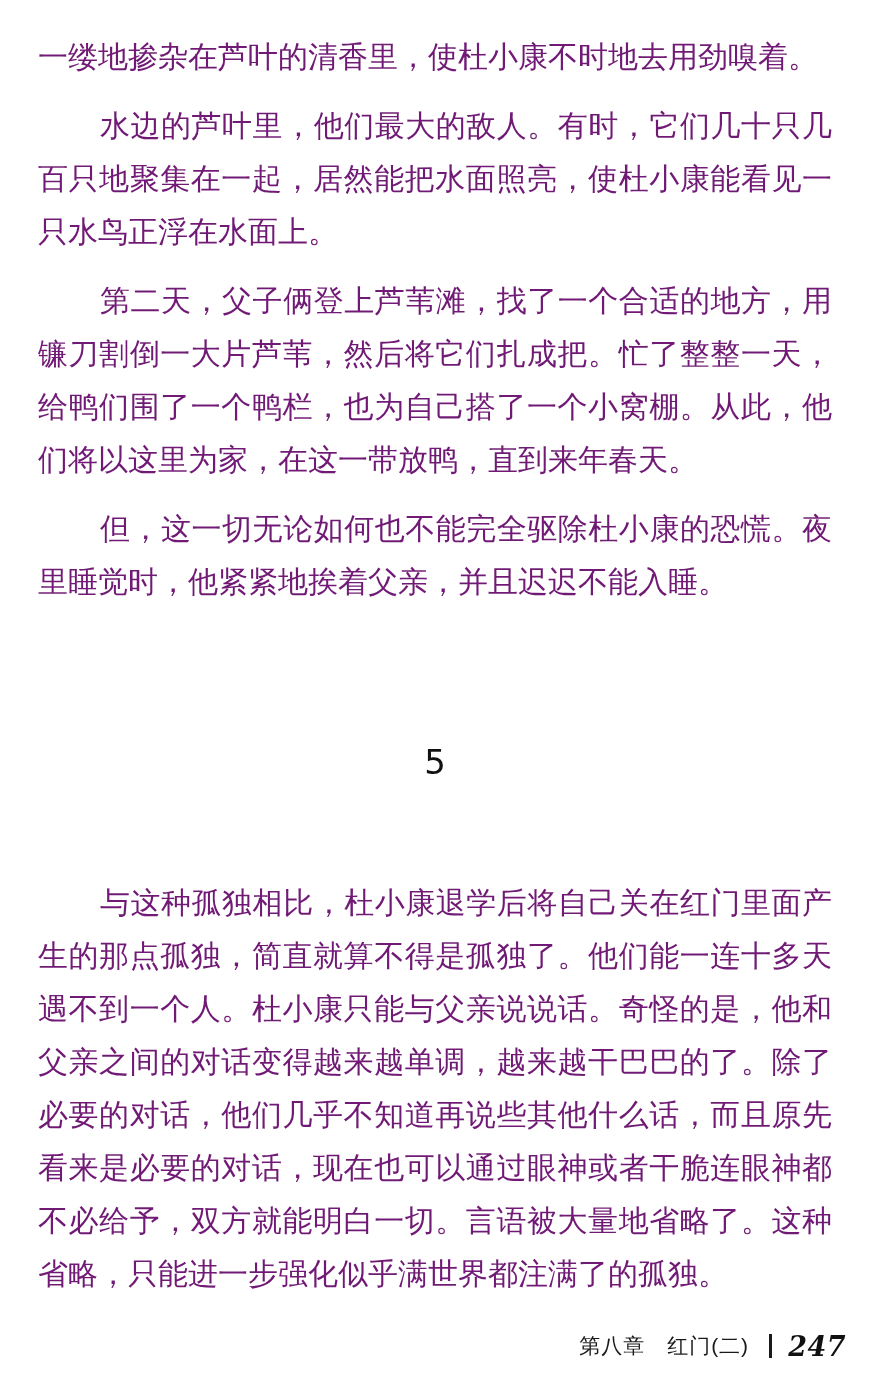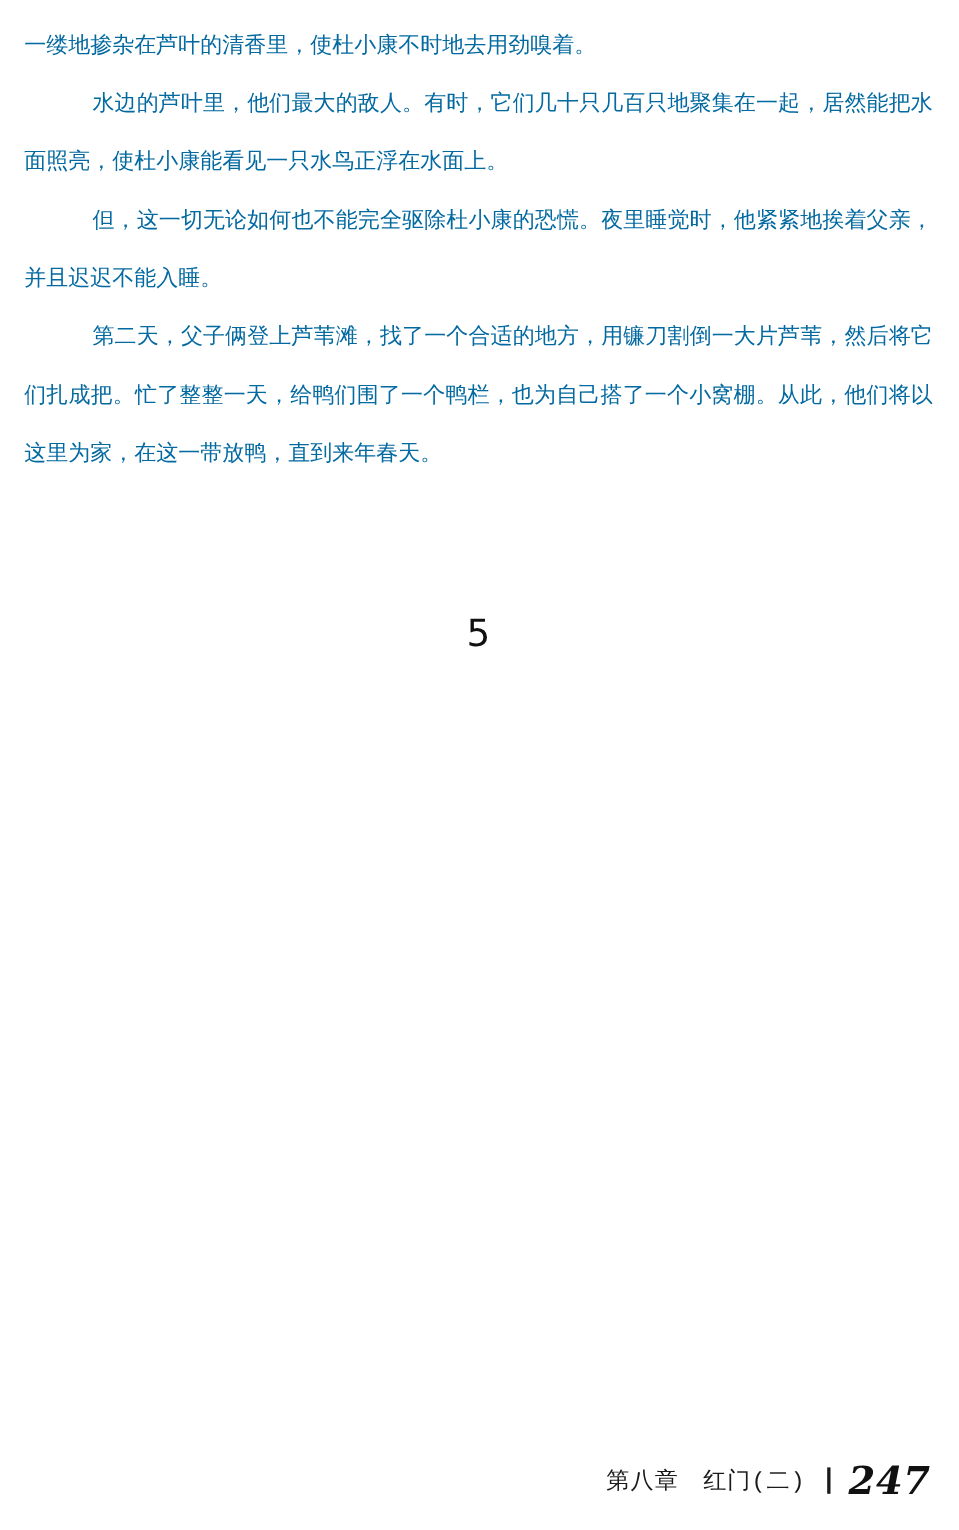--- a/index.html
+++ b/index.html
@@ -27,27 +27,27 @@
   .text-column {
     position: absolute;
     left: 22px;
     top: 14px;
     width: 826px;
   }
 
   
   .para {
     font-family: "DejaVu Serif", "Liberation Serif", serif;
-    font-size: 20px;
+    font-size: 30px;
     line-height: 53px;
-    color: #0369a1;
+    color: #701a75;
     text-align: justify;
     text-justify: inter-character;
     text-indent: 62px;
-    margin: 0;
+    margin: 16px;
     letter-spacing: 0px;
     -webkit-font-smoothing: antialiased;
   }
   .para.no-indent {
     text-indent: 0;
   }
 
   .section-break {
     height: 118px;
   }
@@ -73,67 +73,68 @@
     bottom: 22px;
     width: 872px;
     height: 46px;
     display: flex;
     align-items: center;
     justify-content: flex-end;
     padding-right: 26px;
     box-sizing: border-box;
   }
   .footer-chapter {
-    font-family: Liberation Mono, monospace;
+    font-family: Liberation Sans, sans-serif;
     font-size: 21px;
     color: #1a1a1a;
     letter-spacing: 1px;
     white-space: nowrap;
     text-align: right;
   }
   .footer-divider {
     display: inline-block;
     width: 3px;
     height: 24px;
     background: #1a1a1a;
     margin: 0 16px 0 20px;
     flex: 0 0 auto;
   }
   .footer-pagenum {
     font-family: "DejaVu Serif", "Liberation Serif", serif;
-    font-size: 35px;
+    font-size: 27px;
     font-weight: bold;
     font-style: italic;
     color: #111111;
     letter-spacing: 0.5px;
     white-space: nowrap;
   }
 </style>
 </head>
 <body>
 
 <div id="page">
 
   <div class="text-column">
 
     <p class="para no-indent">一缕地掺杂在芦叶的清香里，使杜小康不时地去用劲嗅着。</p>
 
     <p class="para">水边的芦叶里，他们最大的敌人。有时，它们几十只几百只地聚集在一起，居然能把水面照亮，使杜小康能看见一只水鸟正浮在水面上。</p>
 
+    <p class="para">第二天，父子俩登上芦苇滩，找了一个合适的地方，用镰刀割倒一大片芦苇，然后将它们扎成把。忙了整整一天，给鸭们围了一个鸭栏，也为自己搭了一个小窝棚。从此，他们将以这里为家，在这一带放鸭，直到来年春天。</p>
+
     <p class="para">但，这一切无论如何也不能完全驱除杜小康的恐慌。夜里睡觉时，他紧紧地挨着父亲，并且迟迟不能入睡。</p>
-
-    <p class="para">第二天，父子俩登上芦苇滩，找了一个合适的地方，用镰刀割倒一大片芦苇，然后将它们扎成把。忙了整整一天，给鸭们围了一个鸭栏，也为自己搭了一个小窝棚。从此，他们将以这里为家，在这一带放鸭，直到来年春天。</p>
 
     <div class="section-break"></div>
 
     <p class="section-number">5</p>
 
     <div class="gap-after-number"></div>
 
 
+    <p class="para">与这种孤独相比，杜小康退学后将自己关在红门里面产生的那点孤独，简直就算不得是孤独了。他们能一连十多天遇不到一个人。杜小康只能与父亲说说话。奇怪的是，他和父亲之间的对话变得越来越单调，越来越干巴巴的了。除了必要的对话，他们几乎不知道再说些其他什么话，而且原先看来是必要的对话，现在也可以通过眼神或者干脆连眼神都不必给予，双方就能明白一切。言语被大量地省略了。这种省略，只能进一步强化似乎满世界都注满了的孤独。</p>
 
   </div>
 
   <div class="footer">
     <span class="footer-chapter">第八章　红门(二)</span>
     <span class="footer-divider"></span>
     <span class="footer-pagenum">247</span>
   </div>
 
 </div>

